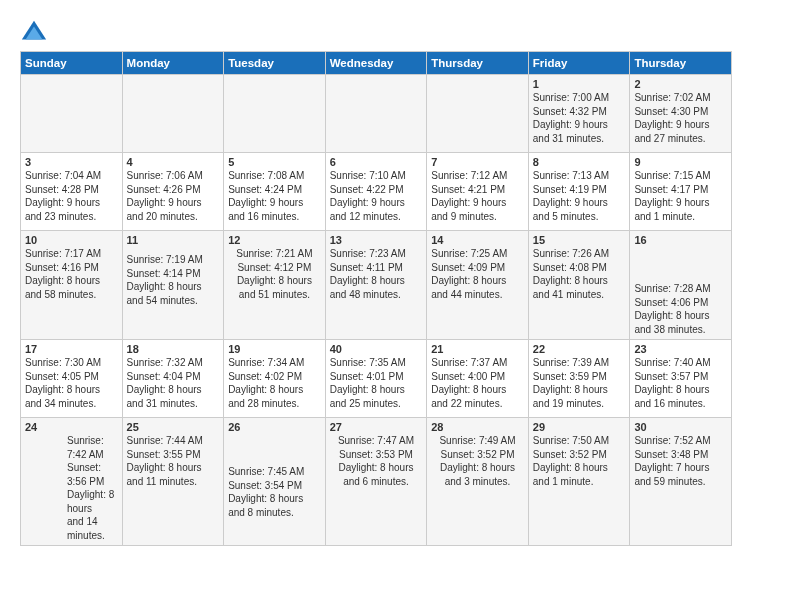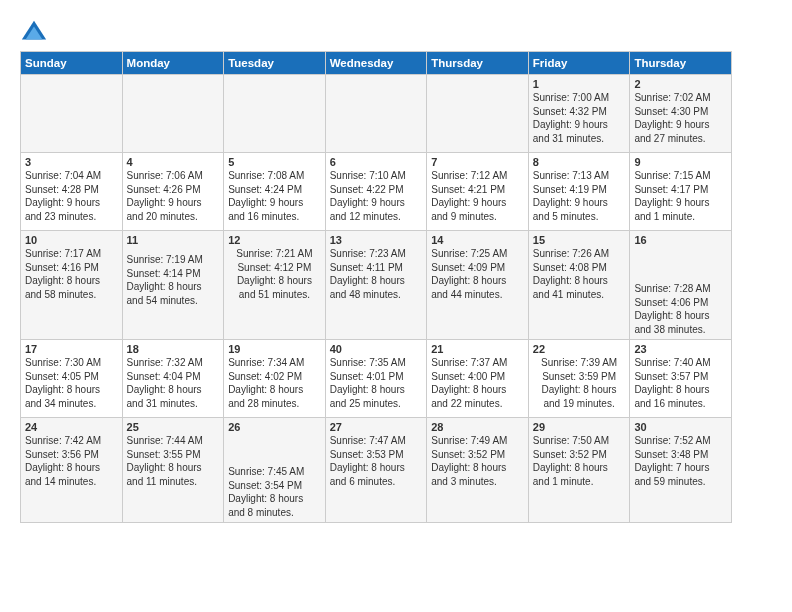--- a/index.html
+++ b/index.html
@@ -282,65 +282,65 @@
           </td>
           <td>
             <span class="day-num">21</span>
             <div class="day-info" style="white-space: pre-line;">Sunrise: 7:37 AM
 Sunset: 4:00 PM
 Daylight: 8 hours
 and 22 minutes.</div>
           </td>
           <td>
             <span class="day-num">22</span>
-            <div class="day-info" style="white-space: pre-line; text-align: center;">Sunrise: 7:39 AM
+            <div class="day-info" style="white-space: pre-line;">Sunrise: 7:39 AM
 Sunset: 3:59 PM
 Daylight: 8 hours
 and 19 minutes.</div>
           </td>
           <td>
             <span class="day-num">23</span>
             <div class="day-info" style="white-space: pre-line;">Sunrise: 7:40 AM
 Sunset: 3:57 PM
 Daylight: 8 hours
 and 16 minutes.</div>
           </td>
         </tr>
         <tr>
           <td>
             <span class="day-num">24</span>
-            <div class="day-info" style="white-space: pre-line;">Sunrise: 7:42 AM
+            <div class="day-info" style="white-space: pre-line; margin-left: 42px;">Sunrise: 7:42 AM
 Sunset: 3:56 PM
 Daylight: 8 hours
 and 14 minutes.</div>
           </td>
           <td>
             <span class="day-num">25</span>
             <div class="day-info" style="white-space: pre-line;">Sunrise: 7:44 AM
 Sunset: 3:55 PM
 Daylight: 8 hours
 and 11 minutes.</div>
           </td>
           <td>
             <span class="day-num">26</span>
             <div class="day-info" style="white-space: pre-line; margin-top: 32px;">Sunrise: 7:45 AM
 Sunset: 3:54 PM
 Daylight: 8 hours
 and 8 minutes.</div>
           </td>
           <td>
             <span class="day-num">27</span>
-            <div class="day-info" style="white-space: pre-line;">Sunrise: 7:47 AM
+            <div class="day-info" style="white-space: pre-line; text-align: center;">Sunrise: 7:47 AM
 Sunset: 3:53 PM
 Daylight: 8 hours
 and 6 minutes.</div>
           </td>
           <td>
             <span class="day-num">28</span>
-            <div class="day-info" style="white-space: pre-line;">Sunrise: 7:49 AM
+            <div class="day-info" style="white-space: pre-line; text-align: center;">Sunrise: 7:49 AM
 Sunset: 3:52 PM
 Daylight: 8 hours
 and 3 minutes.</div>
           </td>
           <td>
             <span class="day-num">29</span>
             <div class="day-info" style="white-space: pre-line;">Sunrise: 7:50 AM
 Sunset: 3:52 PM
 Daylight: 8 hours
 and 1 minute.</div>

